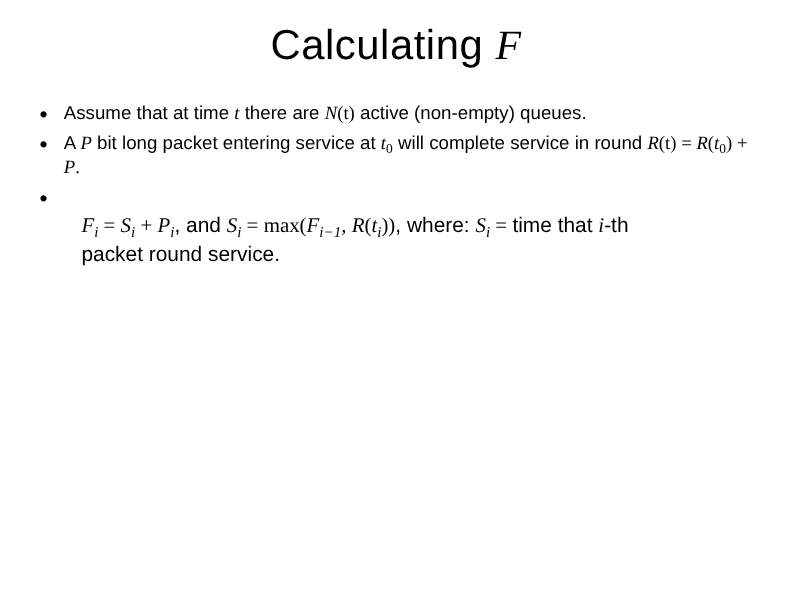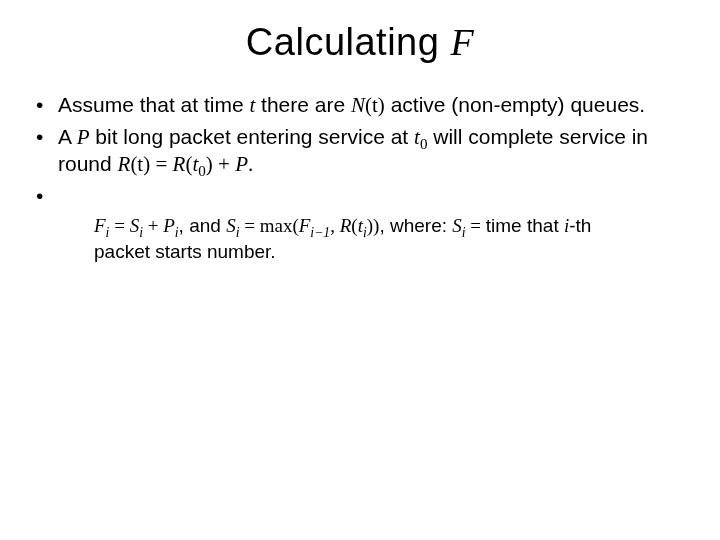--- a/index.html
+++ b/index.html
@@ -26,41 +26,41 @@
     letter-spacing: 0.5px;
   }
   .title .serif-var {
     font-family: "Times New Roman", Times, serif;
     font-style: italic;
   }
   ul.bullets {
     list-style: none;
     margin: 0;
     padding: 0;
-    font-size: 21px;
+    font-size: 17px;
     line-height: 1.25;
   }
   ul.bullets > li {
     position: relative;
     padding-left: 28px;
     margin: 0 0 6px 0;
   }
   ul.bullets > li::before {
     content: "•";
     position: absolute;
     left: 6px;
     top: 0;
     font-size: 21px;
   }
   .serif { font-family: "Times New Roman", Times, serif; }
   .ital  { font-style: italic; }
   .sub   { font-size: 0.72em; vertical-align: sub; line-height: 0; }
   .formula-line {
     margin-top: 4px;
-    margin-left: 64px;
+    margin-left: 44px;
     font-size: 19px;
     font-family: "Times New Roman", Times, serif;
   }
   .formula-line .tail-sans {
     font-family: Arial, Helvetica, sans-serif;
   }
   .formula-line .subm { font-size: 0.72em; vertical-align: sub; line-height: 0; }
 </style>
 </head>
 <body>
@@ -83,16 +83,16 @@
     </li>
 
     <li>&nbsp;</li>
 
   </ul>
 
   <div class="formula-line">
     <span class="ital">F</span><span class="subm ital">i</span><span> = </span><span class="ital">S</span><span class="subm ital">i</span><span> + </span><span class="ital">P</span><span class="subm ital">i</span><span class="tail-sans">, and </span><span class="ital">S</span><span class="subm ital">i</span><span> = max(</span><span class="ital">F</span><span class="subm ital">i−1</span><span>, </span><span class="ital">R</span><span>(</span><span class="ital">t</span><span class="subm ital">i</span><span>))</span><span class="tail-sans">, where: </span><span class="ital">S</span><span class="subm ital">i</span><span> = </span><span class="tail-sans">time that </span><span class="ital">i</span><span class="tail-sans">-th</span>
   </div>
   <div class="formula-line">
-    <span class="tail-sans">packet starts number.</span>
+    <span class="tail-sans">packet round service.</span>
   </div>
 
 </div>
 
 </body></html>

